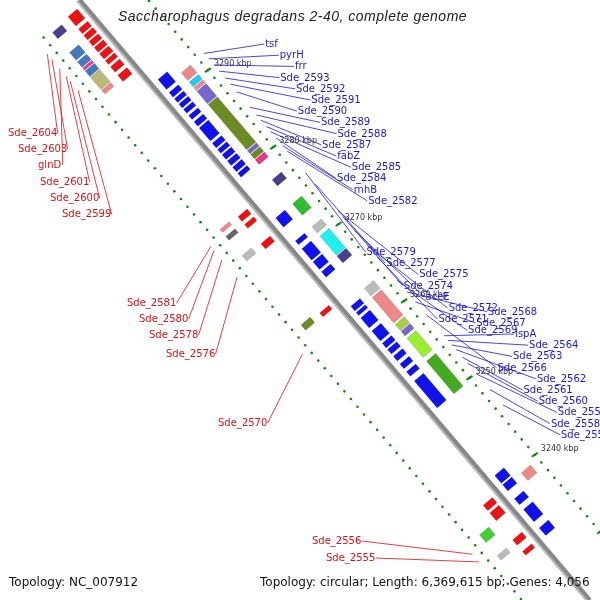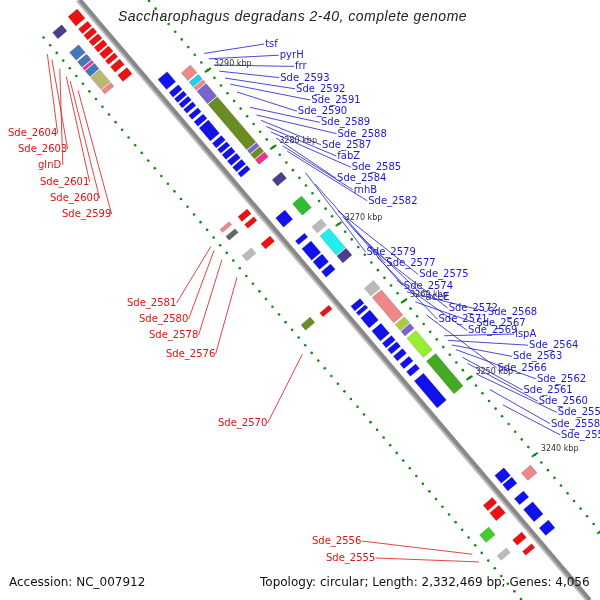--- a/index.html
+++ b/index.html
@@ -379,14 +379,14 @@
       <text x="166" y="357" class="lbl-red">Sde_2576</text>
       <line x1="302.36056401135556" y1="354.2435205903478" x2="267.6" y2="423" stroke="#dd1111" stroke-width="0.8"></line>
       <text x="218" y="426" class="lbl-red">Sde_2570</text>
       <line x1="472.36056401135556" y1="554.2435205903478" x2="361.6" y2="541" stroke="#dd1111" stroke-width="0.8"></line>
       <text x="312" y="544" class="lbl-red">Sde_2556</text>
       <line x1="478.8990255498171" y1="561.9358282826555" x2="375.6" y2="558" stroke="#dd1111" stroke-width="0.8"></line>
       <text x="326" y="561" class="lbl-red">Sde_2555</text>
     </g>
 </svg>
 
-<div class="footer-left">Accession: NC_007912</div>
-<div class="footer-right">Topology: circular; Length: 2,332,469 bp; Genes: 4,056</div>
+<div class="footer-left">Topology: NC_007912</div>
+<div class="footer-right">Topology: circular; Length: 6,369,615 bp; Genes: 4,056</div>
 
 </body></html>

